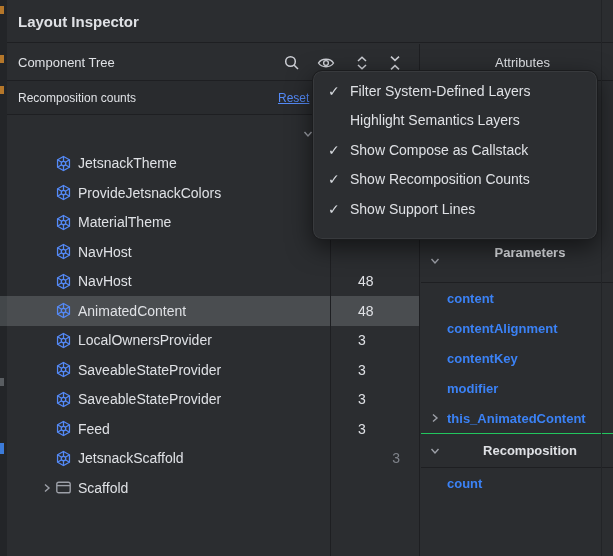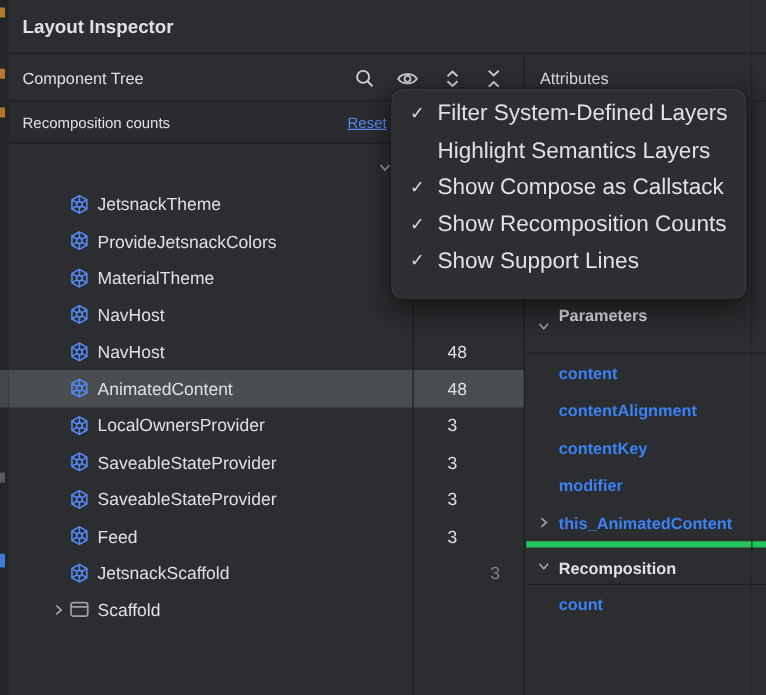--- a/index.html
+++ b/index.html
@@ -25,38 +25,38 @@
   .tree-rows{position:absolute;top:72px;left:0;right:0;bottom:0;padding-top:3px;}
   .tree-row{position:relative;height:29.5px;display:flex;align-items:center;}
   .tree-row.selected{background:#4a4d50;}
   .expander{width:16px;height:16px;flex:0 0 16px;display:flex;align-items:center;justify-content:center;cursor:pointer;}
   .row-icon{width:17px;height:17px;flex:0 0 17px;margin-right:6px;}
   .row-label{white-space:nowrap;}
   .count-val{position:absolute;left:351px;top:0;height:100%;display:flex;align-items:center;}
   .skip-val{position:absolute;left:368px;width:25px;top:0;height:100%;display:flex;align-items:center;justify-content:flex-end;color:#7f838a;}
   .count-divider{position:absolute;left:323px;top:72px;bottom:0;width:1px;background:#1e1f22;}
   
-  .attr-panel{position:absolute;left:421px;top:44px;right:0;bottom:0;}
+  .attr-panel{position:absolute;left:421px;top:44px;right:0;bottom:0;text-align:center;}
   .attr-header{height:37px;border-bottom:1px solid #1e1f22;font-size:13px;line-height:37px;padding-left:11px;box-sizing:border-box;}
   .attr-spacer{height:158px;}
   .attr-section-header{position:relative;height:44px;line-height:28px;font-size:13px;font-weight:bold;
     padding-left:26px;border-bottom:1px solid #1e1f22;box-sizing:border-box;cursor:pointer;}
-  .attr-section-header.topline{border-top:5px solid #22c55e;height:35px;line-height:34px;}
+  .attr-section-header.topline{border-top:1px solid #22c55e;height:35px;line-height:34px;}
   .sec-chev{position:absolute;left:8px;top:50%;margin-top:-6px;width:12px;height:12px;}
   .attr-item{position:relative;height:30px;display:flex;align-items:center;font-size:13px;color:#3b82f6;padding-left:26px;font-weight:bold;}
   .attr-item .item-chev{position:absolute;left:8px;top:50%;margin-top:-6px;width:12px;height:12px;}
   .attr-right-line{position:absolute;left:601px;top:0;bottom:0;width:1px;background:#222427;}
   
   .dropdown{position:absolute;left:312px;top:70px;width:286px;height:170px;z-index:10;
     background:#2c2e31;border:1px solid #1b1c1e;border-radius:10px;box-sizing:border-box;
     box-shadow:0 8px 24px rgba(0,0,0,.55), inset 0 0 0 1px rgba(255,255,255,.06);
     padding-top:5px;}
   .menu-item{height:29.5px;display:flex;align-items:center;cursor:pointer;}
   .menu-check{width:22px;flex:0 0 22px;margin-left:15px;color:#d6d9de;font-size:14px;}
-  .menu-label{font-size:18px;}
+  .menu-label{font-size:14px;}
   svg{display:block;}
 </style>
 </head>
 <body>
 
 <div class="screen">
 
   <div class="left-strip">
     <div class="strip-sel" id="strip-sel" style="top:296px;height:30px;background:#43474a;"></div>
   <div class="strip-mark" style="top: 6px; height: 8px; background: rgb(181, 119, 42);"></div>

